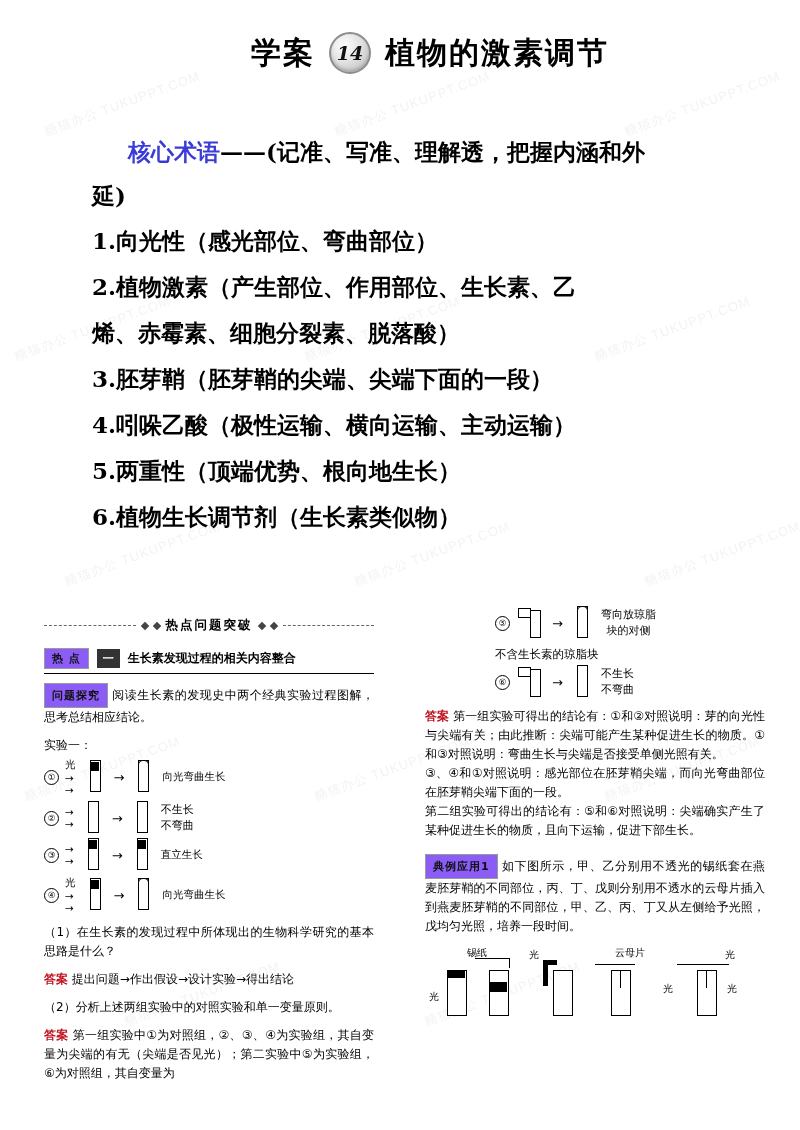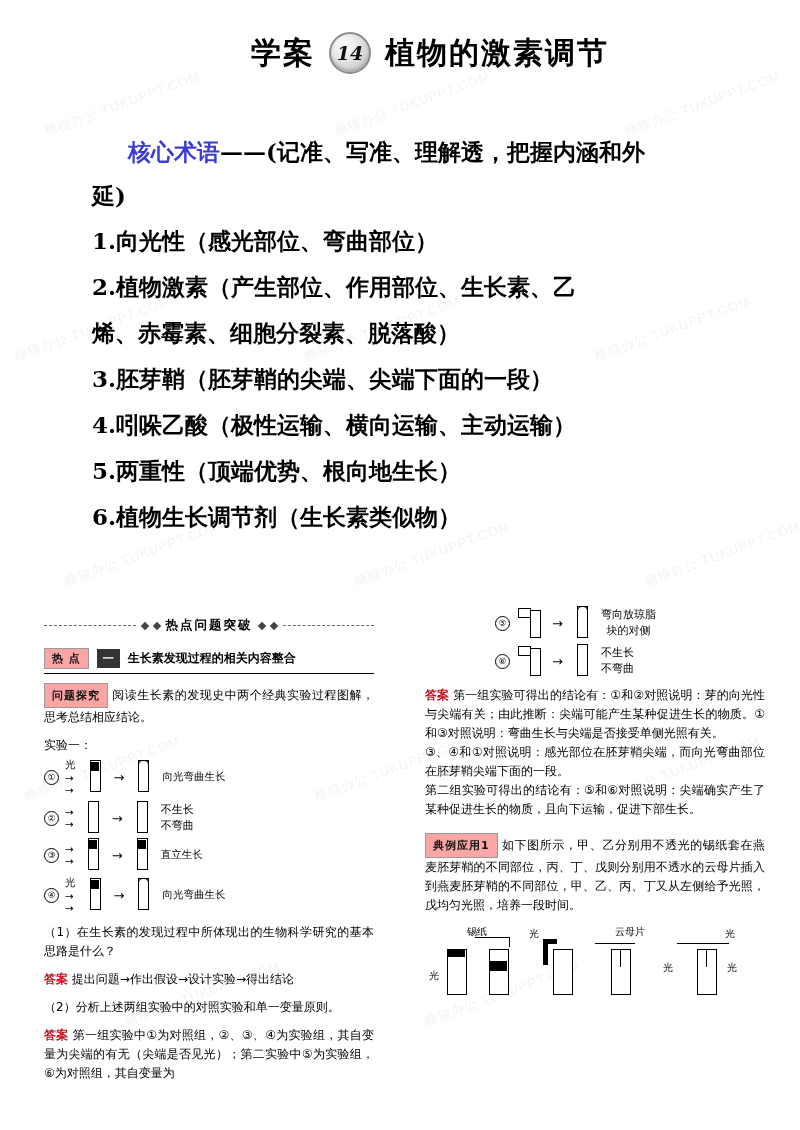--- a/index.html
+++ b/index.html
@@ -68,21 +68,21 @@
   .hot-title-wrap{
     display:flex;align-items:center;gap:6px;justify-content:flex-start;
     margin:12px 0 14px 0;
   }
   .hot-title{
     font-size:12.5px;font-weight:bold;letter-spacing:2px;
   }
   .dashline{flex:1;height:1px;border-top:1px dashed #666;}
   .diamond{width:6px;height:6px;background:#444;transform:rotate(45deg);}
   .tag-gray{
-    display:inline-block;background:#fca5a5;color:#111;border:1px solid #9a9a9a;
+    display:inline-block;background:#8b5cf6;color:#111;border:1px solid #9a9a9a;
     font-size:11px;font-weight:bold;padding:2px 7px;letter-spacing:1px;
   }
   .hot-row{display:flex;align-items:center;gap:8px;border-bottom:1px solid #000;padding-bottom:4px;}
   .hot-row .num{display:inline-block;background:#333;color:#fff;font-size:11px;font-weight:bold;padding:2px 6px;}
   .hot-row .cap{font-size:12px;font-weight:bold;}
 
   .para{font-size:12px;line-height:19px;margin:9px 0 0 0;text-align:justify;}
   .ans{color:#c1121f;font-weight:bold;font-size:12px;}
 
   .exp-label{font-size:12px;margin:10px 0 4px 0;}
@@ -267,20 +267,21 @@
               <span class="stalk2"></span>
             </span>
           <span class="arrow">→</span>
           <span class="coleo">
               <span class="stalk"></span>
               <span class="rounded"></span>
             </span>
           <span class="lbl2">弯向放琼脂<br>块的对侧</span>
         </div>
 
+        <div class="exp2-sub" style="margin-left:70px;">不含生长素的琼脂块</div>
 
         <div class="drow" style="margin-left:70px;">
           <span class="circnum">⑥</span>
           <span class="agar">
               <span class="block"></span>
               <span class="stalk2"></span>
             </span>
           <span class="arrow">→</span>
           <span class="coleo">
               <span class="stalk"></span>

